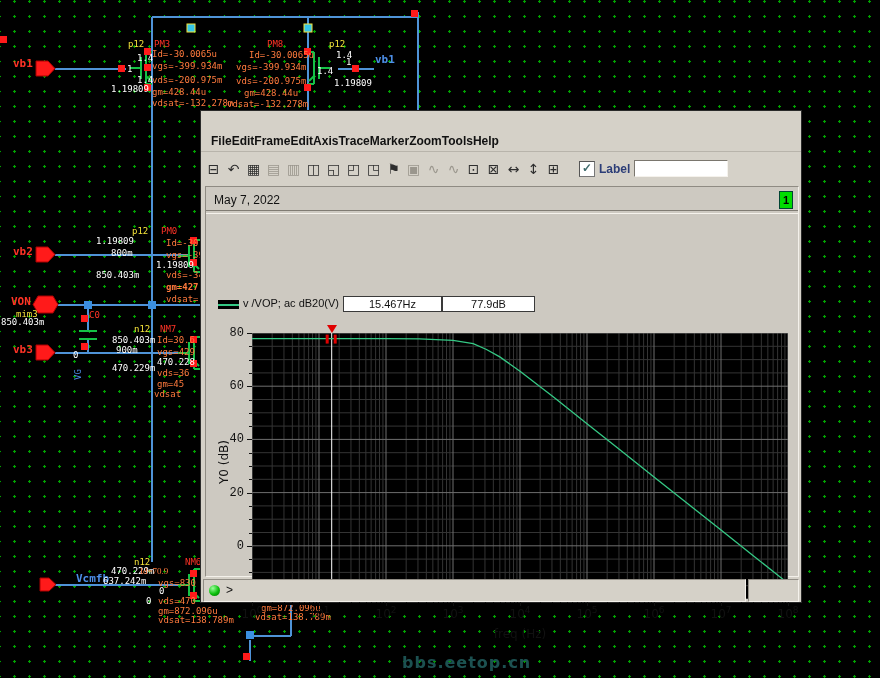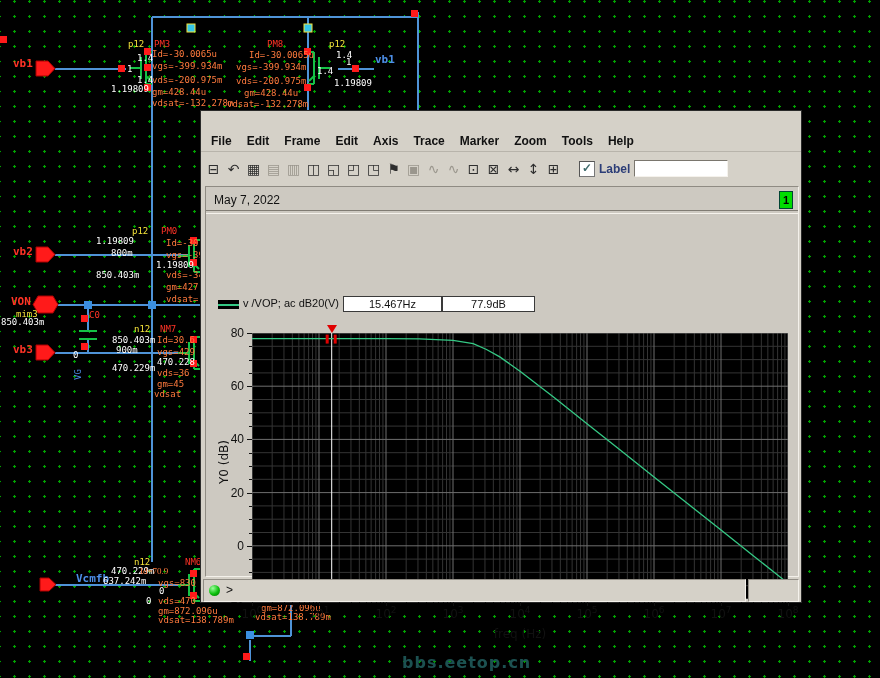--- a/index.html
+++ b/index.html
@@ -26,21 +26,21 @@
     background:linear-gradient(#8db1d8,#3f6ea8);border-bottom:1px solid #28507e;
     display:flex;align-items:center;}
   #title-icon{width:15px;height:11px;background:linear-gradient(#fdfdfd,#cfcfcf);
     border:1px solid #555;margin-left:3px;}
   #title-text{flex:1;text-align:center;font-weight:bold;font-size:13px;color:#0a1726;
     white-space:pre;text-shadow:0 1px 0 rgba(255,255,255,0.25);}
   .winbtn{width:15px;height:13px;margin-right:3px;background:linear-gradient(#6e9aca,#2d5f9d);
     border:1px solid #1d3f6d;color:#fff;font-size:9px;font-weight:bold;line-height:11px;
     text-align:center;}
   #menubar{position:absolute;left:0;top:20px;width:100%;height:21px;background:#d5d1c8;
-    display:flex;align-items:center;gap:15px;padding-left:10px;box-sizing:border-box;
+    display:flex;align-items:center;padding-left:10px;box-sizing:border-box;
     border-bottom:1px solid #b8b4ab;}
   .menu-item{font-weight:bold;font-size:12px;color:#111;}
   #toolbar{position:absolute;left:0;top:41px;width:100%;height:33px;background:#d5d1c8;
     display:flex;align-items:center;padding-left:4px;box-sizing:border-box;}
   .tbtn{width:17px;height:18px;margin-right:3px;font-size:14px;line-height:18px;
     text-align:center;color:#2e2e2e;font-family:"DejaVu Sans", sans-serif;}
   .tbtn.dis{color:#9a968d;}
   #label-check{width:14px;height:14px;background:#fff;border:1px solid #777;
     border-top-color:#555;border-left-color:#555;margin-left:14px;
     font-size:12px;line-height:13px;text-align:center;color:#3f6b6b;font-weight:bold;}
@@ -60,21 +60,21 @@
     border-top:1px solid #7f7b73;border-bottom:1px solid #f5f2ec;}
   #legend-swatch{position:absolute;left:12px;top:113px;width:21px;height:9px;background:#000;}
   #legend-swatch span{display:block;margin-top:4px;height:2px;background:#35c985;}
   #legend-label{position:absolute;left:37px;top:110px;font-size:11px;color:#111;}
   .mfield{position:absolute;top:109px;height:14px;background:#fff;border:1px solid #3a3a3a;
     font-size:11px;color:#111;text-align:center;line-height:14px;}
   #mfreq{left:137px;width:97px;} #mval{left:236px;width:91px;}
   #plot{position:absolute;left:46px;top:146px;width:536px;height:266px;background:#000;}
   .ytick{position:absolute;background:#111;height:1px;}
   .ylab{position:absolute;width:36px;text-align:right;font-size:12px;color:#111;
-    font-family:Liberation Sans, sans-serif;}
+    font-family:Liberation Mono, monospace;}
   .xtick{position:absolute;background:#111;width:1px;}
   .xlab{position:absolute;font-size:12px;color:#111;font-family:"DejaVu Sans", sans-serif;
     transform:translateX(-50%);}
   .xlab sup{font-size:9px;}
   #xlabel{position:absolute;left:46px;top:440px;width:536px;text-align:center;
     font-size:12px;color:#111;font-family:"DejaVu Sans", sans-serif;}
   #ylabel{position:absolute;left:-17px;top:268px;width:70px;text-align:center;font-size:12px;
     color:#111;transform:rotate(-90deg);font-family:"DejaVu Sans", sans-serif;}
   #marker-tri{position:absolute;left:120px;top:138px;width:0;height:0;
     border-left:5px solid transparent;border-right:5px solid transparent;
@@ -213,21 +213,21 @@
       <div class="stext red b" style="left: 13px; top: 246px;">vb2</div>
       <div class="stext yel" style="left: 132px; top: 227px;">p12</div>
       <div class="stext red" style="left: 161px; top: 227px;">PM0</div>
       <div class="stext wht" style="left: 96px; top: 237px;">1.19809</div>
       <div class="stext wht" style="left: 111px; top: 249px;">800m</div>
       <div class="stext par" style="left: 166px; top: 239px;">Id=-30.0</div>
       <div class="stext par" style="left: 166px; top: 251px;">vgs=-399</div>
       <div class="stext wht" style="left: 156px; top: 261px;">1.19809</div>
       <div class="stext wht" style="left: 96px; top: 271px;">850.403m</div>
       <div class="stext par" style="left: 166px; top: 271px;">vds=-34</div>
-      <div class="stext par" style="left: 166px; top: 283px;">gm=427</div>
+      <div class="stext par" style="left: 166px; top: 283px; font-weight: bold;">gm=427</div>
       <div class="stext par" style="left: 166px; top: 295px;">vdsat=</div>
       <div class="stext red b" style="left: 11px; top: 296px;">VON</div>
       <div class="stext yel" style="left: 16px; top: 310px;">mim3</div>
       <div class="stext red" style="left: 89px; top: 311px;">C0</div>
       <div class="stext wht" style="left: 1px; top: 318px;">850.403m</div>
       <div class="stext red b" style="left: 13px; top: 344px;">vb3</div>
       <div class="stext wht" style="left: 73px; top: 351px;">0</div>
       <div class="stext blu rot" style="left: 74px; top: 380px;">VG</div>
       <div class="stext yel" style="left: 134px; top: 325px;">n12</div>
       <div class="stext red" style="left: 160px; top: 325px;">NM7</div>

